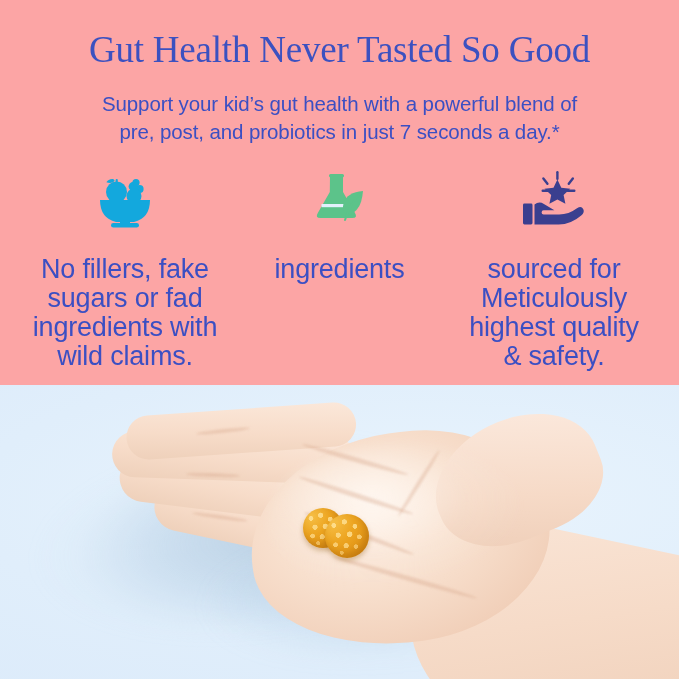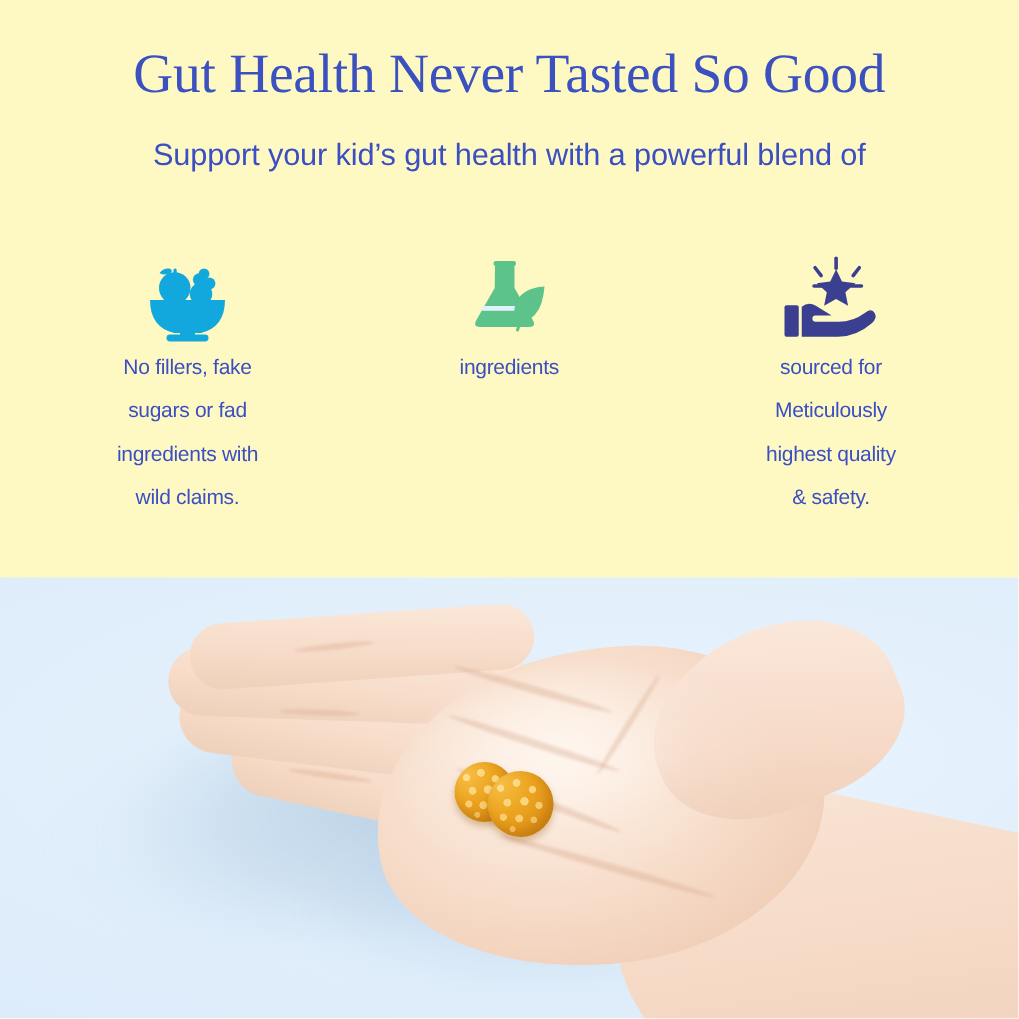--- a/index.html
+++ b/index.html
@@ -5,21 +5,21 @@
   html, body {
     margin: 0;
     padding: 0;
     background: #ffffff;
   }
   #page {
     position: relative;
     width: 679px;
     height: 679px;
     overflow: hidden;
-    background: #fef9c3;
+    background: #fca5a5;
     font-family: "Liberation Sans", sans-serif;
   }
 
   
   .headline {
     position: absolute;
     top: 26px;
     left: 0;
     width: 679px;
     text-align: center;
@@ -62,23 +62,23 @@
     flex-direction: column;
     align-items: center;
   }
   .feature-icon {
     height: 62px;
     display: flex;
     align-items: center;
     justify-content: center;
   }
   .feature-text {
-    margin-top: 0;
+    margin-top: 25px;
     text-align: center;
-    font-size: 14px;
+    font-size: 27px;
     line-height: 29px;
     color: #3b4fc3;
     letter-spacing: -0.2px;
   }
   .feature-text .line { display: block; }
 
   
   .photo {
     position: absolute;
     left: 0;
@@ -237,20 +237,21 @@
 </style>
 </head>
 <body>
 
 <div id="page">
 
   <div class="headline">Gut Health Never Tasted So Good</div>
 
   <div class="subhead">
     <span class="line">Support your kid’s gut health with a powerful blend of</span>
+    <span class="line">pre, post, and probiotics in just 7 seconds a day.*</span>
   </div>
 
   <div class="features">
 
     <div class="feature">
       <div class="feature-icon">
         <svg width="62" height="58" viewBox="0 0 62 58" aria-hidden="true">
           <g fill="#13a8dd">
 
             <circle cx="22.5" cy="22" r="10.5"></circle>

